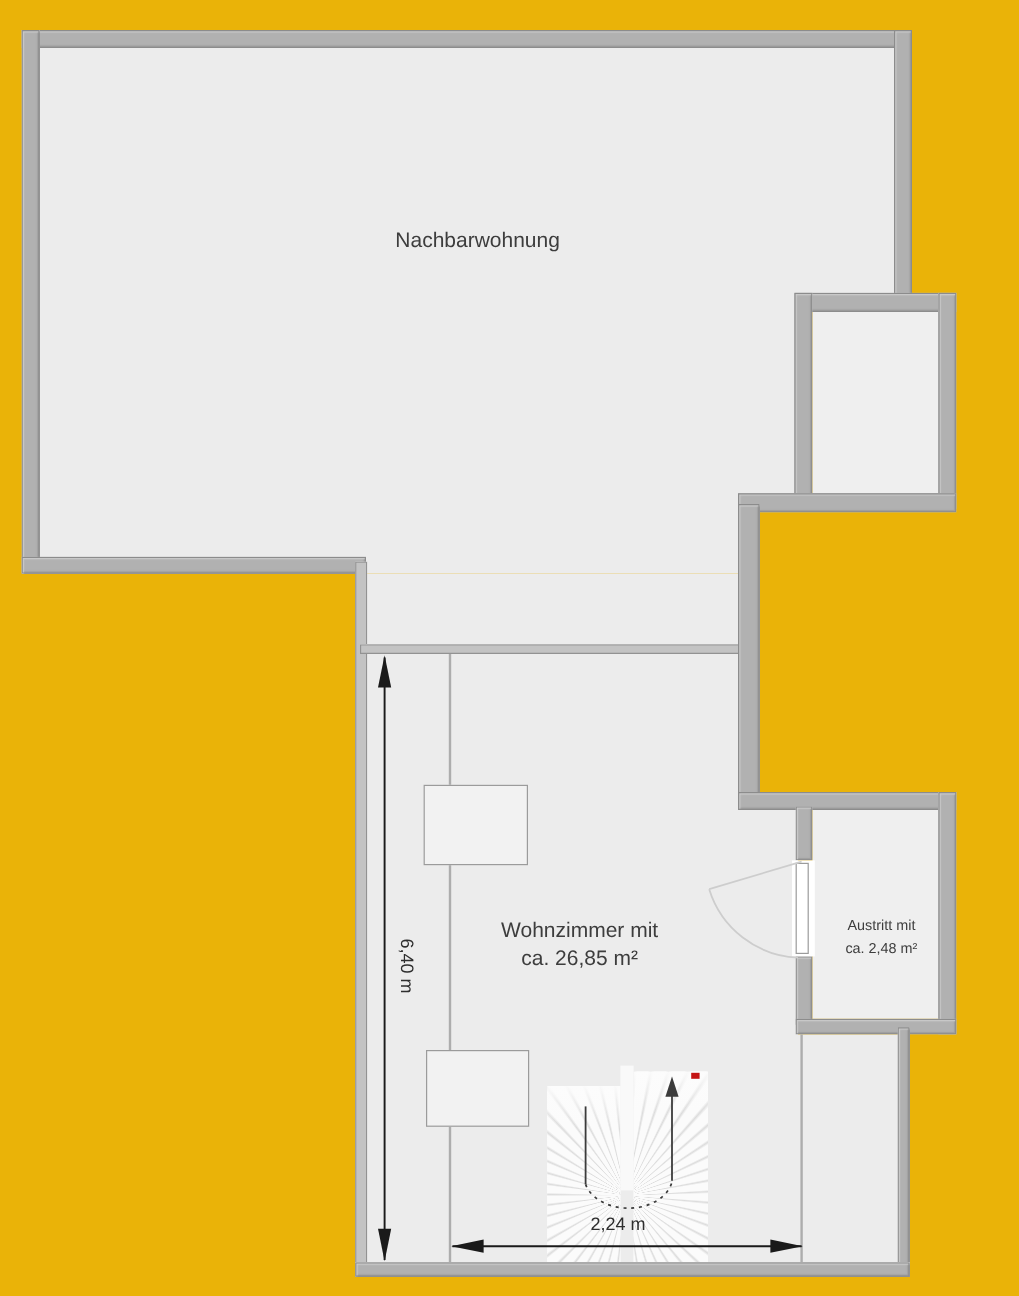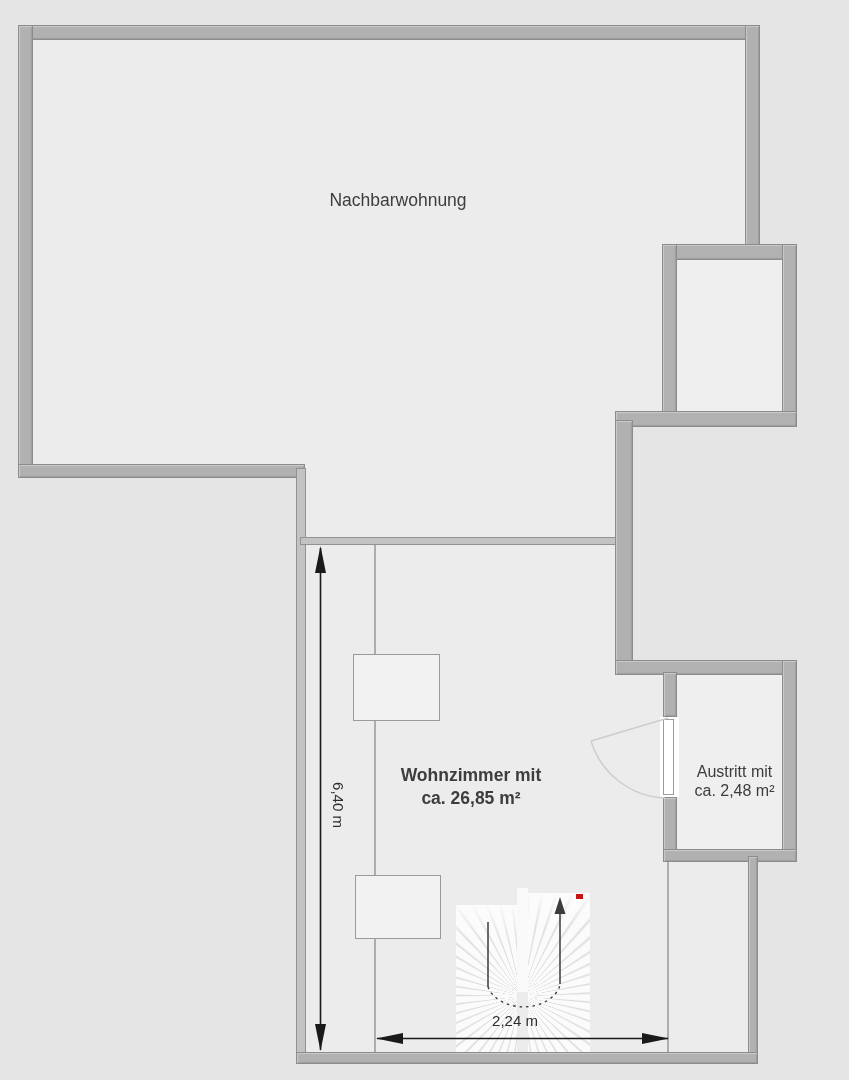--- a/index.html
+++ b/index.html
@@ -1,17 +1,17 @@
 <!DOCTYPE html>
 <html><head>
 <meta charset="utf-8">
 <style>
   html,body{margin:0;padding:0;background:#ffffff;}
   #plan{
-    position:relative;width:849px;height:1080px;background:#e5e5e5;overflow:hidden;
+    position:relative;width:849px;height:1080px;background:#eab308;overflow:hidden;
     font-family:"Liberation Sans","DejaVu Sans",sans-serif;color:#3d3d3d;
   }
   .floor{position:absolute;background:#ececec;}
   .floor--small{background:#efefef;}
   .wall{
     position:absolute;background:#b1b1b1;
     box-shadow:inset 0 0 0 1px #8c8c8c,
                inset 3px 3px 1px -1px #cbcbcb,
                inset -3px -3px 1px -1px #9e9e9e;
   }
@@ -35,21 +35,21 @@
   }
   .stair-flight::after{
     content:"";position:absolute;left:0;top:0;right:0;height:34px;
     background:linear-gradient(to bottom,rgba(252,252,252,.95),rgba(252,252,252,0));
   }
   .stair-gap{position:absolute;background:#f9f9f9;}
   .door-opening{position:absolute;background:#ffffff;}
   .door-slab{position:absolute;background:#ffffff;border:1px solid #9b9b9b;box-sizing:border-box;}
   .label{position:absolute;text-align:center;white-space:nowrap;}
   .label-room{font-size:17.5px;line-height:23px;}
-  .label-room--small{font-size:16px;line-height:19px;}
+  .label-room--small{font-size:12px;line-height:19px;}
   .label-dim{font-size:15px;line-height:16px;color:#2e2e2e;}
   .label-dim--v{transform:rotate(90deg);}
   svg.anno{position:absolute;left:0;top:0;pointer-events:none;}
 </style>
 </head>
 <body>
 
 <div id="plan">
 
   <div class="floor" style="left:33px;top:40px;width:712px;height:220px;"></div>
@@ -113,21 +113,21 @@
 
     <line x1="377" y1="1038.5" x2="668" y2="1038.5" stroke="#1a1a1a" stroke-width="1.6"></line>
     <polygon points="376,1038.5 403,1033 403,1044" fill="#1a1a1a"></polygon>
     <polygon points="669,1038.5 642,1033 642,1044" fill="#1a1a1a"></polygon>
   </svg>
 
   <div class="label label-room" style="left:308px;top:189px;width:180px;">
     <span>Nachbarwohnung</span>
   </div>
 
-  <div class="label label-room" style="left:371px;top:764px;width:200px;font-weight:bold;">
+  <div class="label label-room" style="left:383px;top:764px;width:200px;">
     <span style="display:block;">Wohnzimmer mit</span>
     <span style="display:block;">ca. 26,85 m²</span>
   </div>
 
   <div class="label label-room label-room--small" style="left:677px;top:762px;width:115px;">
     <span style="display:block;">Austritt mit</span>
     <span style="display:block;">ca. 2,48 m²</span>
   </div>
 
   <div class="label label-dim label-dim--v" style="left:297px;top:797px;width:82px;height:16px;">

